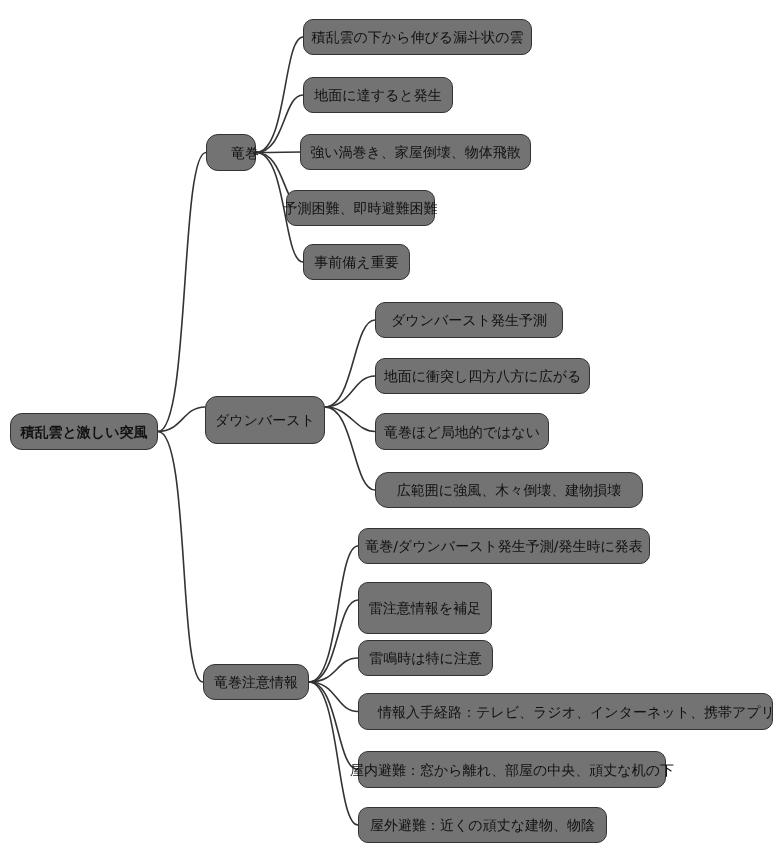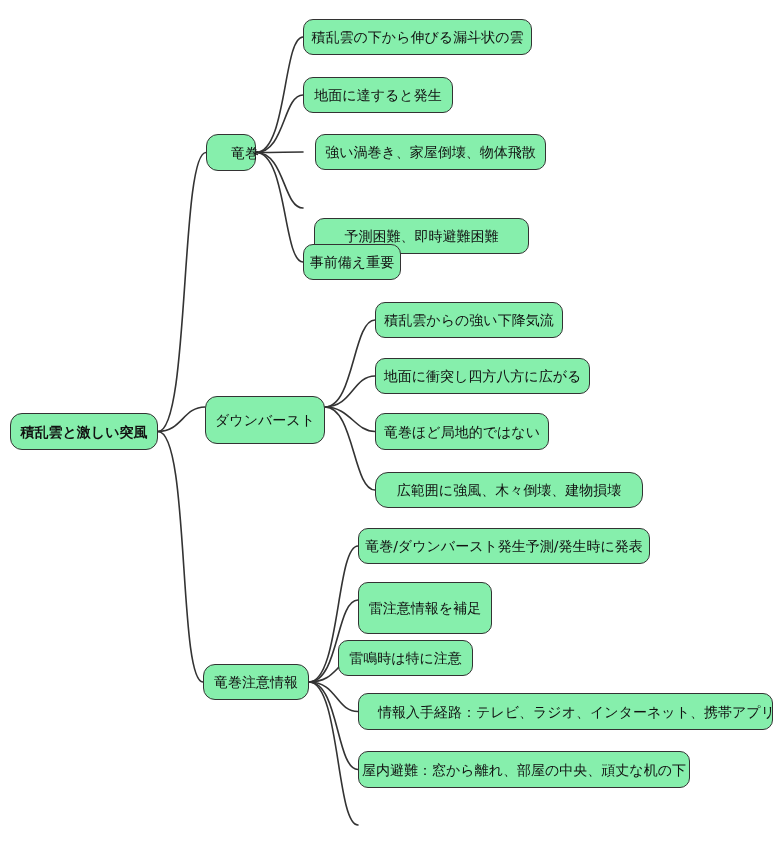--- a/index.html
+++ b/index.html
@@ -24,21 +24,21 @@
   }
   #edges path {
     fill: none;
     stroke: #333333;
     stroke-width: 1.6;
     stroke-linecap: round;
   }
   .node {
     position: absolute;
     box-sizing: border-box;
-    background: #86efac;
+    background: #737373;
     border: 1.6px solid #333333;
     border-radius: 10px;
     display: flex;
     align-items: center;
     justify-content: center;
     font-size: 14px;
     line-height: 1;
     color: #111111;
     white-space: nowrap;
     z-index: 2;
@@ -46,34 +46,34 @@
   .root-node, .branch-node { border-radius: 12px; }
 
   
   .n-root { left: 10px;  top: 413px; width: 148px; height: 37px; font-weight: bold; }
   .n-b0   { left: 206px; top: 134px; width: 50px;  height: 37px; padding-left: 28px; }
   .n-b1   { left: 205px; top: 396px; width: 120px; height: 48px; }
   .n-b2   { left: 203px; top: 664px; width: 106px; height: 36px; }
 
   .n-l00  { left: 303px; top: 19px;  width: 229px; height: 36px; }
   .n-l01  { left: 303px; top: 77px;  width: 150px; height: 36px; }
-  .n-l02  { left: 315px; top: 134px; width: 231px; height: 36px; }
-  .n-l03  { left: 314px; top: 190px; width: 215px; height: 36px; margin-top: 28px; }
-  .n-l04  { left: 303px; top: 244px; width: 98px; height: 36px; }
+  .n-l02  { left: 300px; top: 134px; width: 231px; height: 36px; }
+  .n-l03  { left: 286px; top: 190px; width: 149px; height: 36px; }
+  .n-l04  { left: 303px; top: 244px; width: 107px; height: 36px; }
 
   .n-l10  { left: 375px; top: 302px; width: 188px; height: 36px; }
   .n-l11  { left: 375px; top: 358px; width: 215px; height: 36px; }
   .n-l12  { left: 375px; top: 413px; width: 174px; height: 37px; }
   .n-l13  { left: 375px; top: 472px; width: 268px; height: 36px; border-radius: 13px; }
 
   .n-l20  { left: 358px; top: 528px; width: 292px; height: 36px; }
   .n-l21  { left: 358px; top: 582px; width: 134px; height: 52px; }
-  .n-l22  { left: 338px; top: 640px; width: 135px; height: 36px; }
+  .n-l22  { left: 358px; top: 640px; width: 135px; height: 36px; }
   .n-l23  { left: 358px; top: 693px; width: 415px; height: 37px; padding-left: 22px; }
-  .n-l24  { left: 358px; top: 751px; width: 332px; height: 37px; }
+  .n-l24  { left: 358px; top: 751px; width: 308px; height: 37px; }
   .n-l25  { left: 358px; top: 807px; width: 249px; height: 36px; }
 </style>
 </head>
 <body>
 
 <div id="canvas">
 
   <svg id="edges" viewBox="0 0 782 865" xmlns="http://www.w3.org/2000/svg">
     <g>
       <path d="M 158 431.5 C 190 431.5, 180 152.5, 206 152.5"></path>
@@ -108,24 +108,25 @@
   <div class="node branch-node n-b0">竜巻</div>
   <div class="node branch-node n-b1">ダウンバースト</div>
   <div class="node branch-node n-b2">竜巻注意情報</div>
 
   <div class="node leaf-node n-l00">積乱雲の下から伸びる漏斗状の雲</div>
   <div class="node leaf-node n-l01">地面に達すると発生</div>
   <div class="node leaf-node n-l02">強い渦巻き、家屋倒壊、物体飛散</div>
   <div class="node leaf-node n-l03">予測困難、即時避難困難</div>
   <div class="node leaf-node n-l04">事前備え重要</div>
 
-  <div class="node leaf-node n-l10">積乱雲からの強い下降気流</div>
+  <div class="node leaf-node n-l10">ダウンバースト発生予測</div>
   <div class="node leaf-node n-l12">竜巻ほど局地的ではない</div>
   <div class="node leaf-node n-l11">地面に衝突し四方八方に広がる</div>
   <div class="node leaf-node n-l13">広範囲に強風、木々倒壊、建物損壊</div>
 
   <div class="node leaf-node n-l20">竜巻/ダウンバースト発生予測/発生時に発表</div>
   <div class="node leaf-node n-l21">雷注意情報を補足</div>
   <div class="node leaf-node n-l22">雷鳴時は特に注意</div>
   <div class="node leaf-node n-l23">情報入手経路：テレビ、ラジオ、インターネット、携帯アプリ</div>
   <div class="node leaf-node n-l24">屋内避難：窓から離れ、部屋の中央、頑丈な机の下</div>
+  <div class="node leaf-node n-l25">屋外避難：近くの頑丈な建物、物陰</div>
 
 </div>
 
 </body></html>

